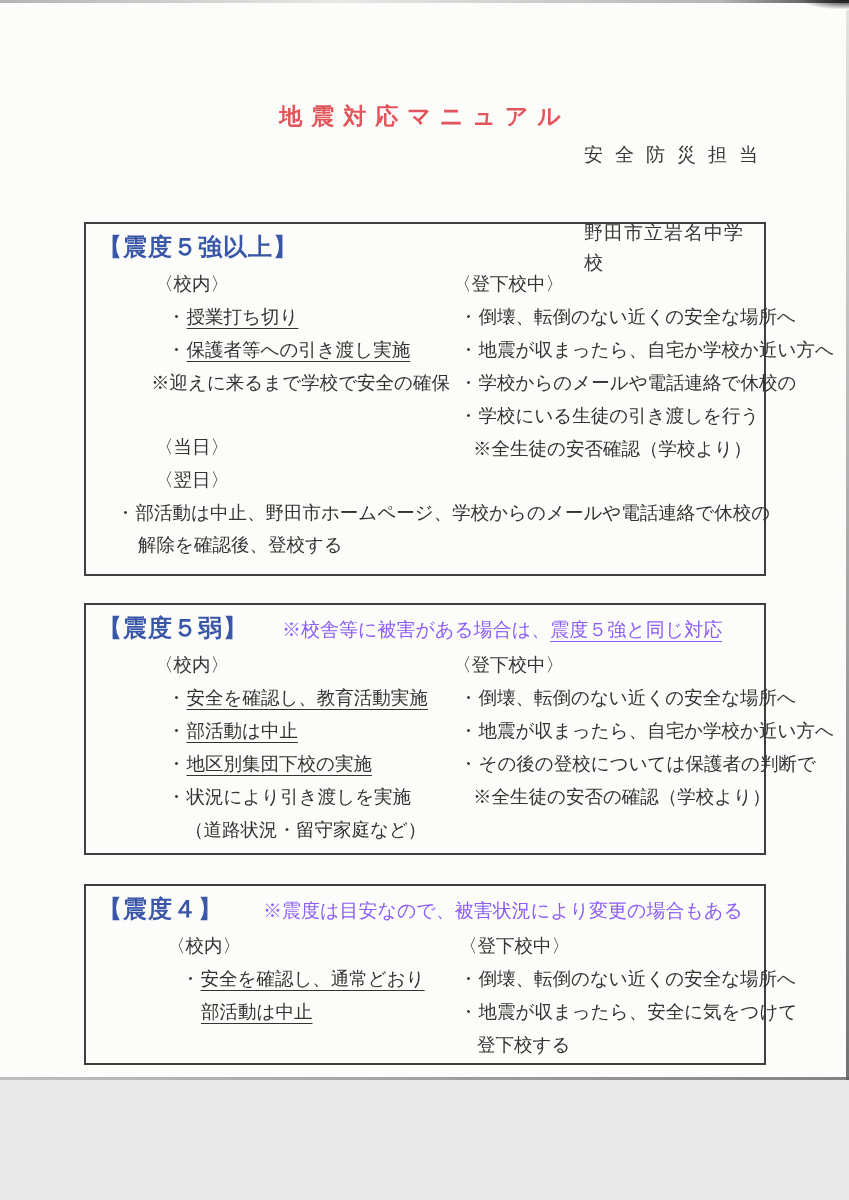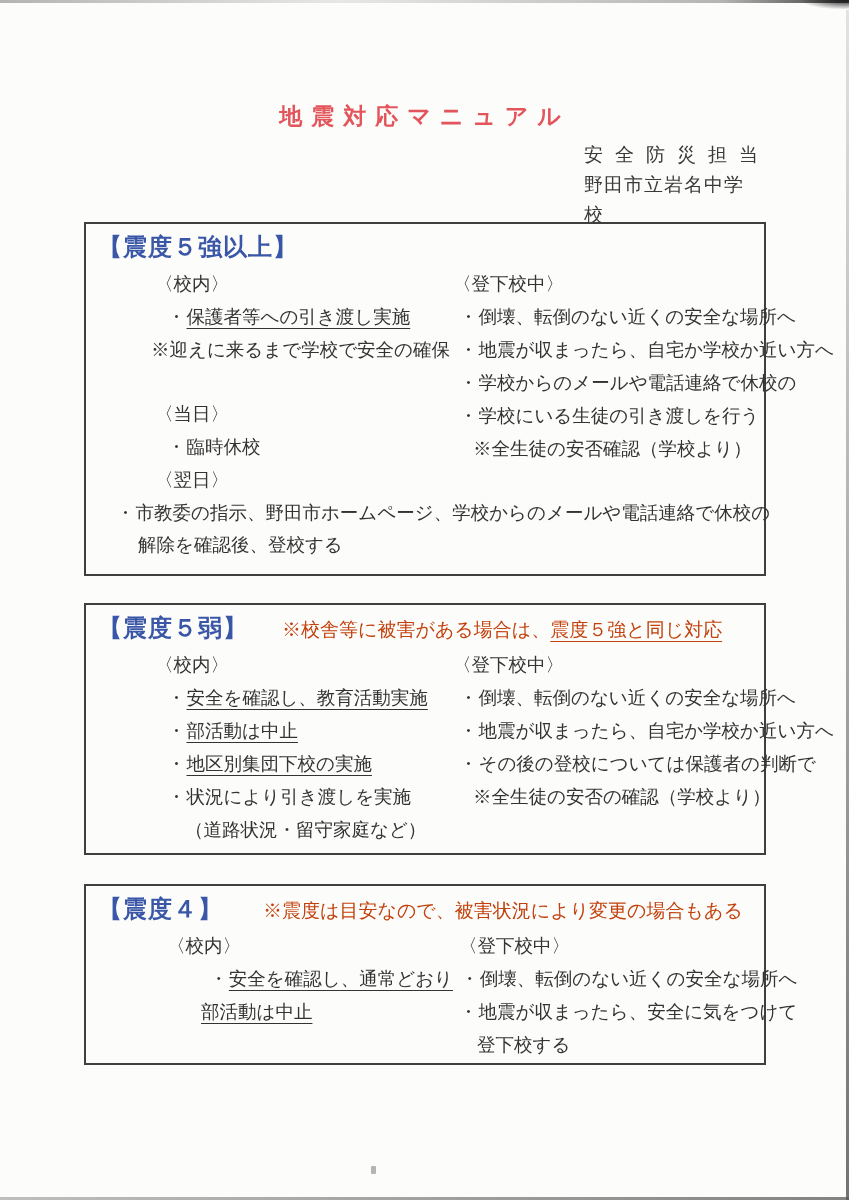--- a/index.html
+++ b/index.html
@@ -1,18 +1,18 @@
 <!DOCTYPE html>
 <html lang="ja"><head>
 <meta charset="utf-8">
 <style>
   html,body{margin:0;padding:0;background:#e9e9e9;}
   .page{
     position:relative;
-    width:849px;height:1200px;
+    width:849px;height:1080px;
     margin:0 auto;
     background:#fcfcfb;
     overflow:hidden;
     font-family:"Liberation Serif","DejaVu Serif",serif;
     color:#2e2e2e;
   }
   
   .edge-top{position:absolute;top:0;left:0;right:0;height:3px;
     background:linear-gradient(90deg,rgba(120,120,120,.55),rgba(170,170,170,.25) 40%,rgba(110,110,110,.5) 85%,rgba(40,40,40,.9));}
   .corner-tr{position:absolute;top:0;right:0;width:46px;height:9px;
@@ -29,55 +29,55 @@
     position:absolute;top:101px;left:0;width:100%;
     text-align:center;
     font-size:23px;letter-spacing:9px;
     color:#e2555b;font-weight:bold;
   }
   .byline{
     position:absolute;right:91px;top:140px;width:174px;
     font-size:19px;line-height:30px;color:#3a3a3a;
   }
   .byline .spread{display:block;text-align:justify;text-align-last:justify;text-justify:inter-character;}
-  .byline .normal{display:block;letter-spacing:1px;}
+  .byline .normal{display:block;letter-spacing:1px;margin-top:48px;}
 
   
   .box{
     position:absolute;left:84px;width:682px;
     border:2px solid #3f3f3f;
     box-sizing:border-box;
     padding:7px 14px 0 12px;
   }
   .box1{top:222px;height:354px;}
   .box2{top:603px;height:252px;}
   .box3{top:884px;height:181px;padding-left:12px;}
 
   .hrow{line-height:36px;white-space:nowrap;}
   .bhead{
     color:#3a57a7;font-size:24px;font-weight:bold;letter-spacing:1px;font-family:Liberation Mono, monospace;
   }
-  .hnote{font-size:19px;margin-left:34px;color:#c2410c;}
+  .hnote{font-size:19px;margin-left:34px;color:#8b5cf6;}
   .box3 .hnote{margin-left:40px;}
 
   .cols{display:flex;align-items:flex-start;}
   .col-l{width:308px;flex:none;margin-left:47px;}
   .col-r{flex:1;}
 
   .ln{line-height:33px;font-size:18.5px;white-space:nowrap;color:#333;}
   .lbl{padding-left:10px;}
   .blt{padding-left:22px;}
   .nmk{padding-left:6px;}
   .cont{padding-left:40px;}
   .spacer{height:31px;}
   .wide .ln{line-height:32px;}
   .wide .b1{padding-left:18px;}
   .wide .b2{padding-left:40px;}
   .box3 .lbl{padding-left:22px;}
-  .box3 .blt{padding-left:36px;text-align:right;}
+  .box3 .blt{padding-left:36px;}
   .box3 .cont{padding-left:56px;}
   .box3 .col-r .lbl{padding-left:6px;}
   .box3 .col-r .blt{padding-left:6px;}
   .box3 .col-r .cont{padding-left:24px;}
   .box2 .col-r .nmk, .box1 .col-r .nmk{padding-left:20px;}
   .box1 .col-r .blt, .box2 .col-r .blt{padding-left:6px;}
   .box1 .col-r .lbl, .box2 .col-r .lbl{padding-left:0;}
 
   .u{text-decoration:underline;text-underline-offset:5px;text-decoration-thickness:1px;}
   .dot{margin-right:1px;}
@@ -99,38 +99,38 @@
     <span class="normal">野田市立岩名中学校</span>
   </div>
 
   <div class="box box1">
     <div class="hrow">
       <span class="bhead">【震度５強以上】</span>
     </div>
     <div class="cols">
       <div class="col-l">
         <div class="ln lbl">〈校内〉</div>
+        <div class="ln blt"><span class="dot">・</span><span class="u">授業打ち切り</span></div>
         <div class="ln blt"><span class="dot">・</span><span class="u">保護者等への引き渡し実施</span></div>
         <div class="ln nmk">※迎えに来るまで学校で安全の確保</div>
         <div class="spacer"></div>
         <div class="ln lbl">〈当日〉</div>
-        <div class="ln blt"><span class="dot">・</span><span>臨時休校</span></div>
         <div class="ln lbl">〈翌日〉</div>
       </div>
       <div class="col-r">
         <div class="ln lbl">〈登下校中〉</div>
         <div class="ln blt"><span class="dot">・</span><span>倒壊、転倒のない近くの安全な場所へ</span></div>
         <div class="ln blt"><span class="dot">・</span><span>地震が収まったら、自宅か学校か近い方へ</span></div>
         <div class="ln blt"><span class="dot">・</span><span>学校からのメールや電話連絡で休校の</span></div>
         <div class="ln blt"><span class="dot">・</span><span>学校にいる生徒の引き渡しを行う</span></div>
         <div class="ln nmk">※全生徒の安否確認（学校より）</div>
       </div>
     </div>
     <div class="wide">
-      <div class="ln b1"><span class="dot">・</span><span>市教委の指示、野田市ホームページ、学校からのメールや電話連絡で休校の</span></div>
+      <div class="ln b1"><span class="dot">・</span><span>部活動は中止、野田市ホームページ、学校からのメールや電話連絡で休校の</span></div>
       <div class="ln b2">解除を確認後、登校する</div>
     </div>
   </div>
 
   <div class="box box2">
     <div class="hrow">
       <span class="bhead">【震度５弱】</span><span class="hnote"><span>※校舎等に被害がある場合は、</span><span class="u">震度５強と同じ対応</span></span>
     </div>
     <div class="cols">
       <div class="col-l">

